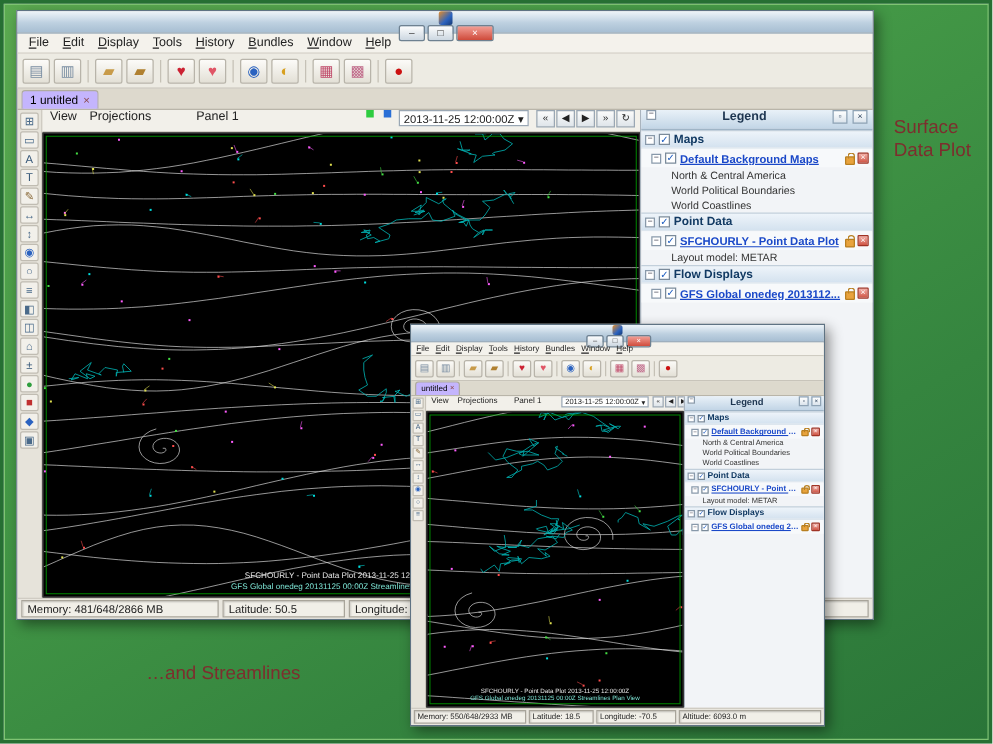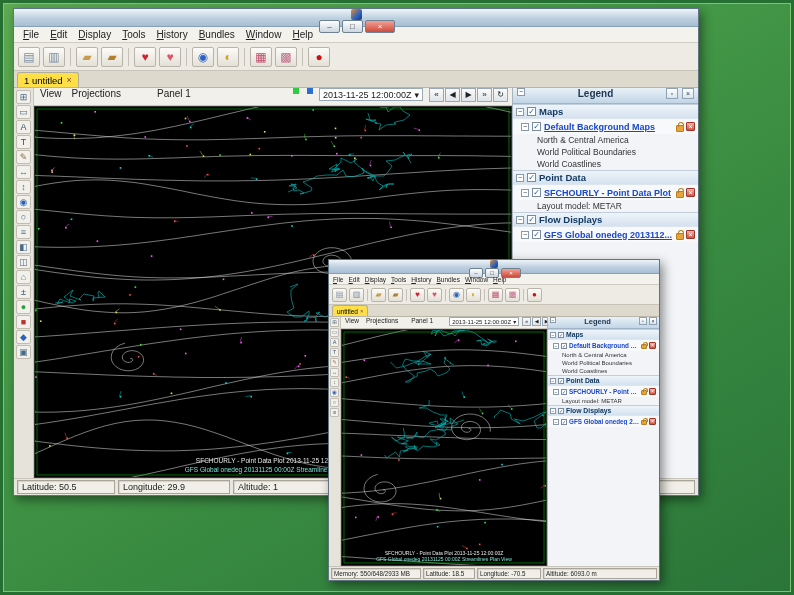--- a/index.html
+++ b/index.html
@@ -36,21 +36,21 @@
   .menu-item::first-letter { text-decoration: underline; }
 
   .toolbar { height: 28px; display: flex; align-items: center; gap: 3px; padding: 2px 4px;
     background: #edebe3; border-bottom: 1px solid #c8c4ba; }
   .tool-btn { width: 22px; height: 20px; flex: none; border: 1px solid #b8b4aa; border-radius: 2px;
     background: linear-gradient(#fcfbf8,#e3e0d6); font-size: 12px; text-align: center; line-height: 18px; }
   .tsep { width: 1px; height: 18px; background: #c5c1b6; margin: 0 2px; flex: none; }
 
   .tabbar { height: 17px; background: #ddd9cd; border-bottom: 1px solid #b9b5a9;
     display: flex; align-items: flex-end; padding-left: 3px; }
-  .tab { height: 15px; background: #fde047; border: 1px solid #b0aca0; border-bottom: none;
+  .tab { height: 15px; background: #c4b5fd; border: 1px solid #b0aca0; border-bottom: none;
     border-radius: 3px 3px 0 0; font-size: 9.5px; padding: 0 6px; display: flex; align-items: center; gap: 4px; }
   .tabx { color: #884444; font-size: 9px; }
 
   .content { height: 390px; display: flex; }
   .sidestrip { width: 20px; background: #e6e3da; border-right: 1px solid #c8c4ba;
     display: flex; flex-direction: column; align-items: center; padding-top: 2px; gap: 1px; overflow: hidden; }
   .side-btn { width: 15px; height: 14px; flex: none; font-size: 9px; line-height: 12px; text-align: center;
     border: 1px solid #c0bcb2; border-radius: 2px; background: #f2f0ea; color: #4a6a8a; }
 
   .mappanel { flex: 1; min-width: 0; display: flex; flex-direction: column; }
@@ -138,20 +138,22 @@
   .sm .lg-plain { font-size: 6px; padding-left: 14px; }
   .sm .statusbar { height: 14px; padding: 1px 2px; gap: 2px; }
   .sm .status-cell { font-size: 6.3px; line-height: 10px; padding: 0 2px; }
   .sm .st-mem { width: 90px; } .sm .st-lat { width: 52px; } .sm .st-lon { width: 64px; }
 </style>
 </head>
 <body>
 
 <div class="slide">
 
+  <div class="caption caption-tr">Surface Data Plot</div>
+  <div class="caption caption-bl">…and Streamlines</div>
 
   <div class="win main-win">
     <div class="titlebar">
       <span class="winicon"></span>
       <span class="title">McIDAS-V</span>
       <span class="winbtns">
         <span class="wbtn">–</span>
         <span class="wbtn">□</span>
         <span class="wbtn close">×</span>
       </span>
@@ -434,20 +436,21 @@
               <span class="lg-link">GFS Global onedeg 2013112...</span>
               <span class="lg-right">
                 <span class="lock-icon"></span>
                 <span class="remove-icon">×</span>
               </span>
             </div>
           </div>
       </div>
     </div>
     <div class="statusbar">
+      <span class="status-cell st-mem">Memory: 481/648/2866 MB</span>
       <span class="status-cell st-lat">Latitude: 50.5</span>
       <span class="status-cell st-lon">Longitude: 29.9</span>
       <span class="status-cell st-alt">Altitude: 1</span>
     </div>
   </div>
 
   <div class="win sec-win sm">
     <div class="titlebar">
       <span class="winicon"></span>
       <span class="title">McIDAS-V</span>

